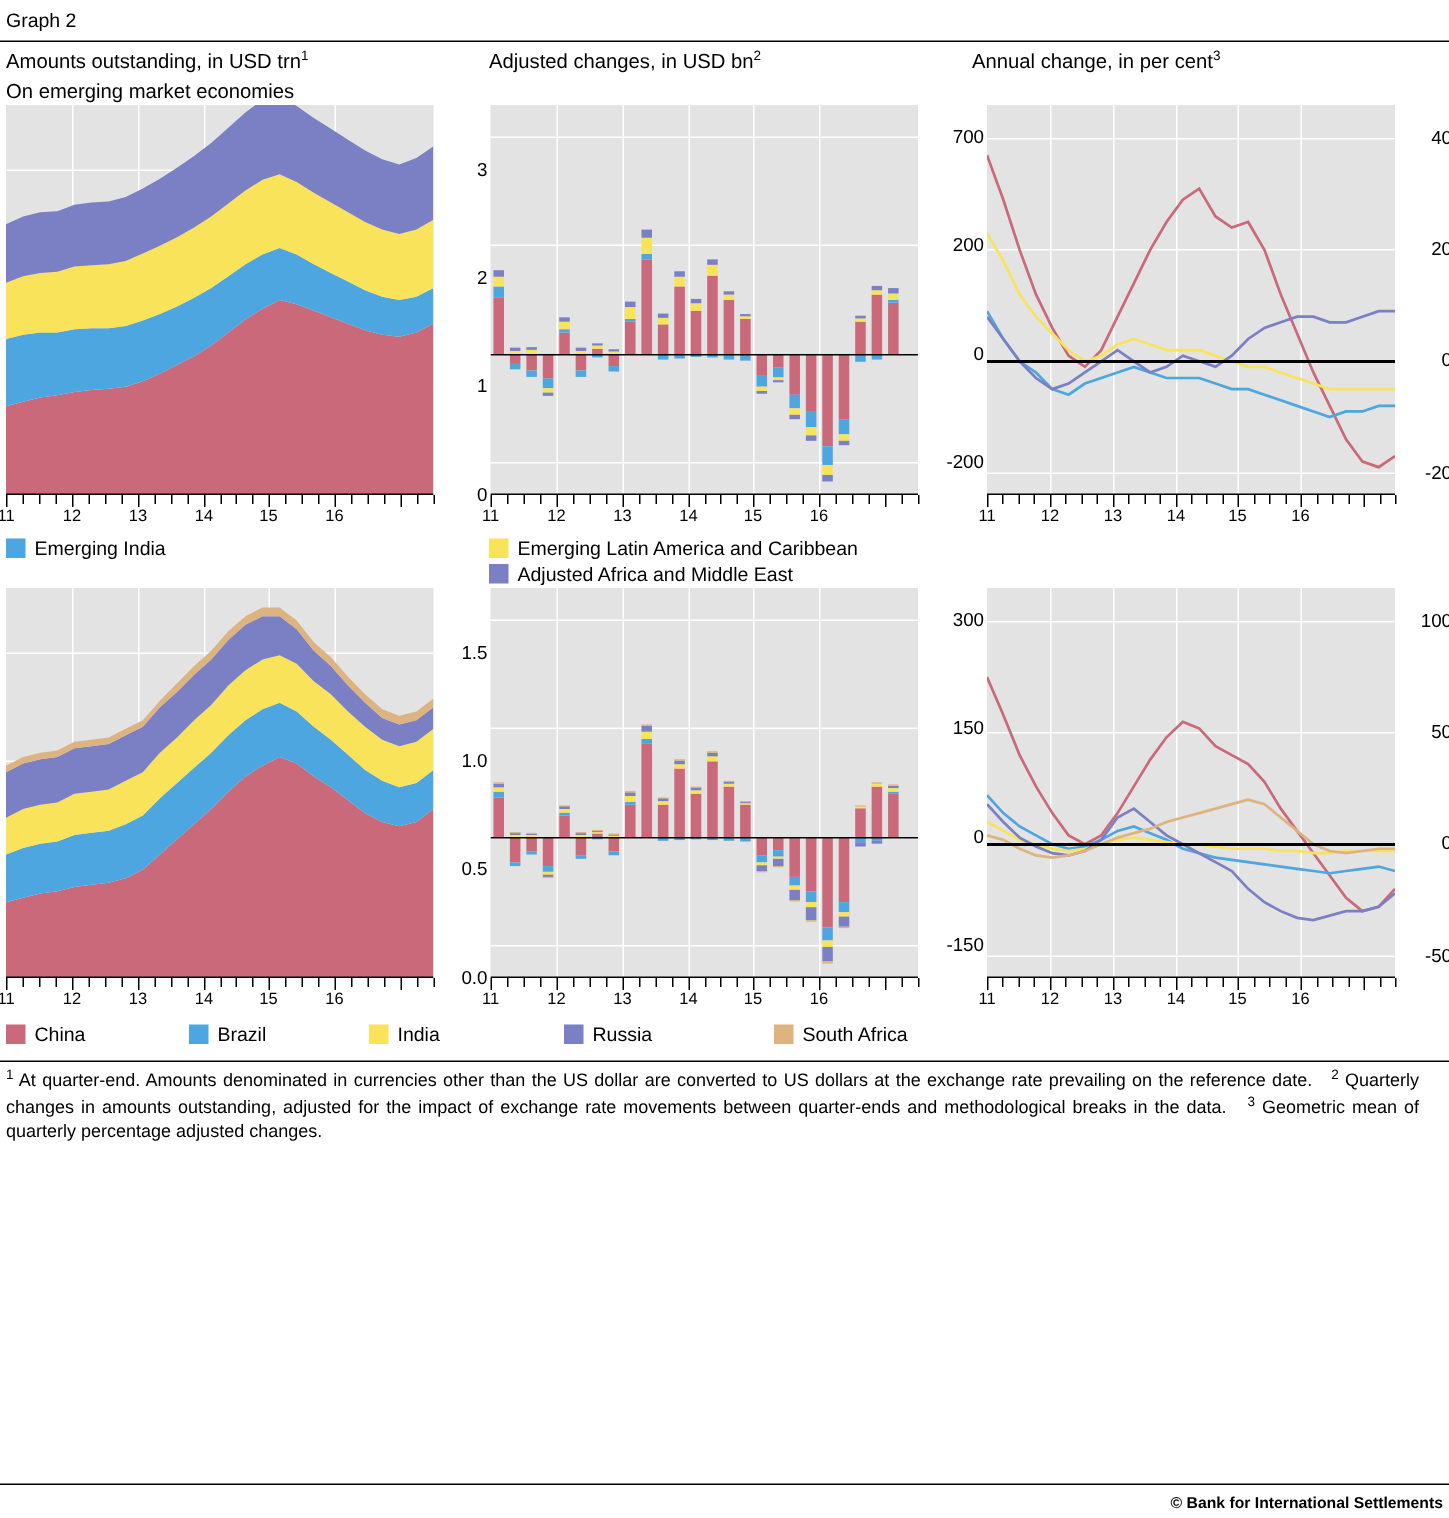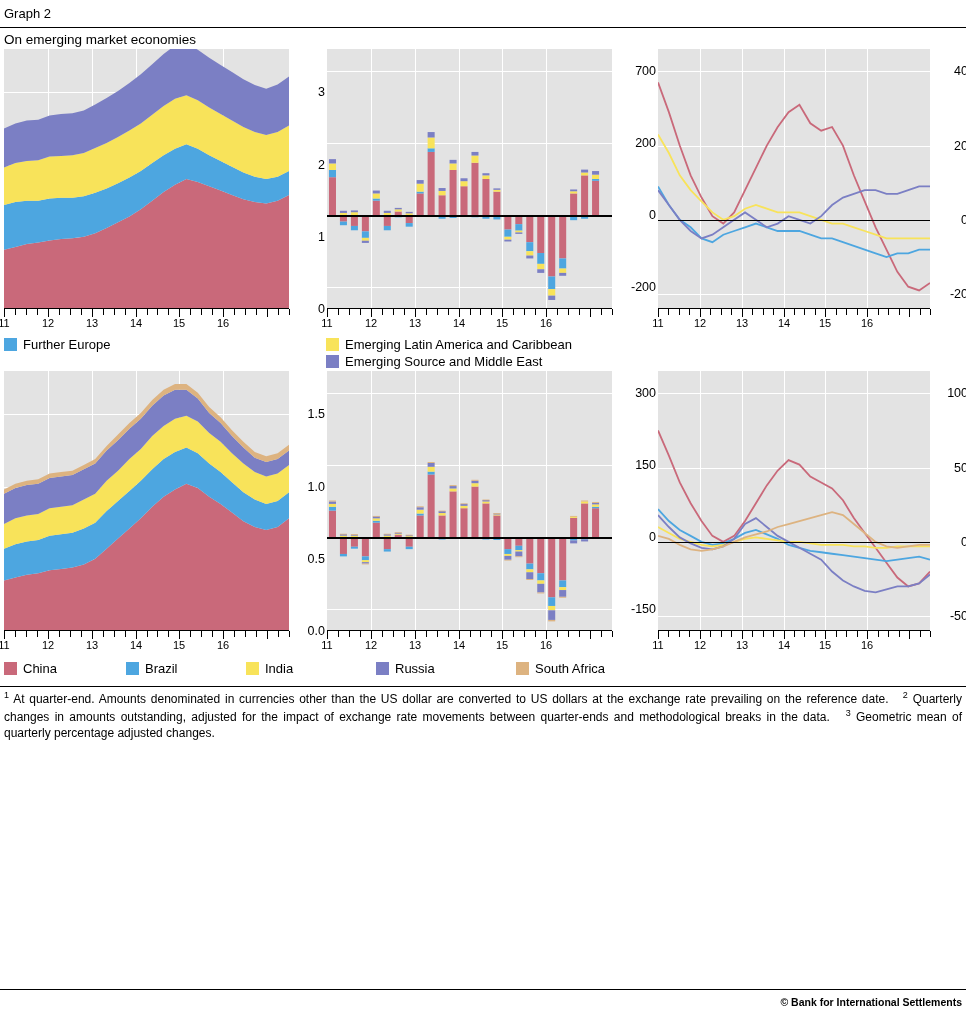--- a/index.html
+++ b/index.html
@@ -24,36 +24,41 @@
   .tick{position:absolute;top:0;width:1px;height:6px;background:#000;}
   .tick.major{height:8px;}
   .xlabels{position:relative;height:16px;font-size:11px;}
   .xlabels span{position:absolute;transform:translateX(-50%);top:0;}
   .ylabels{position:absolute;font-size:12.5px;}
   .ylabels span{position:absolute;transform:translateY(-50%);}
   .legend{display:flex;flex-wrap:wrap;padding:4px 4px 0 4px;font-size:13px;}
   .legend-item{display:flex;align-items:center;margin-right:10px;margin-bottom:2px;}
   .swatch{width:13px;height:13px;margin-right:6px;display:inline-block;}
   .footer{padding:6px 4px 0 4px;font-size:12.5px;line-height:1.35;}
-  .footnotes{padding:2px 4px 0 4px;font-size:12px;line-height:1.35;text-align:justify;}
+  .footnotes{padding:2px 20px 0 4px;font-size:12px;line-height:1.35;text-align:justify;}
   .source{padding:8px 4px 0 4px;font-size:12.5px;}
   .copyright{position:absolute;right:4px;bottom:4px;font-size:10.5px;font-weight:bold;}
   .ul{text-decoration:underline;}
   svg{display:block;}
 </style>
 </head>
 <body>
 
 <div class="page">
 
   <div class="title-row">
     <div class="graph-num">Graph 2</div>
   </div>
   <div class="rule"></div>
 
+  <div class="panel-titles">
+    <div class="panel-title" style="width:322px"><span>Amounts outstanding, in USD trn</span><span class="sup">1</span></div>
+    <div class="panel-title" style="width:322px"><span>Adjusted changes, in USD bn</span><span class="sup">2</span></div>
+    <div class="panel-title" style="width:310px"><span>Annual change, in per cent</span><span class="sup">3</span></div>
+  </div>
 
   <div class="sec-title">On emerging market economies</div>
 
   <div class="charts-row">
     <div class="chart-block" id="c0">
         <div style="position: relative; width: 323px;">
           <div class="plot" style="width: 285px; height: 260px;">
             <div class="grid-h" style="top: 187.778px;"></div>
             <div class="grid-h" style="top: 115.556px;"></div>
             <div class="grid-h" style="top: 43.3333px;"></div>
@@ -342,31 +347,31 @@
             <span style="left: 209px;">16</span>
           </div>
         </div>
       </div>
   </div>
 
   <div class="legend">
     <div style="width:322px">
       <div class="legend-item">
           <span class="swatch" style="background:#4da6e0"></span>
-          <span>Further Europe</span>
+          <span>Emerging India</span>
         </div>
     </div>
     <div style="width:420px">
       <div class="legend-item">
           <span class="swatch" style="background:#f8e35a"></span>
           <span>Emerging Latin America and Caribbean</span>
         </div>
       <div class="legend-item">
           <span class="swatch" style="background:#7b7fc4"></span>
-          <span>Emerging Source and Middle East</span>
+          <span>Adjusted Africa and Middle East</span>
         </div>
     </div>
   </div>
 
 
   <div class="charts-row">
     <div class="chart-block" id="c3">
         <div style="position: relative; width: 323px;">
           <div class="plot" style="width: 285px; height: 260px;">
             <div class="grid-h" style="top: 187.778px;"></div>

